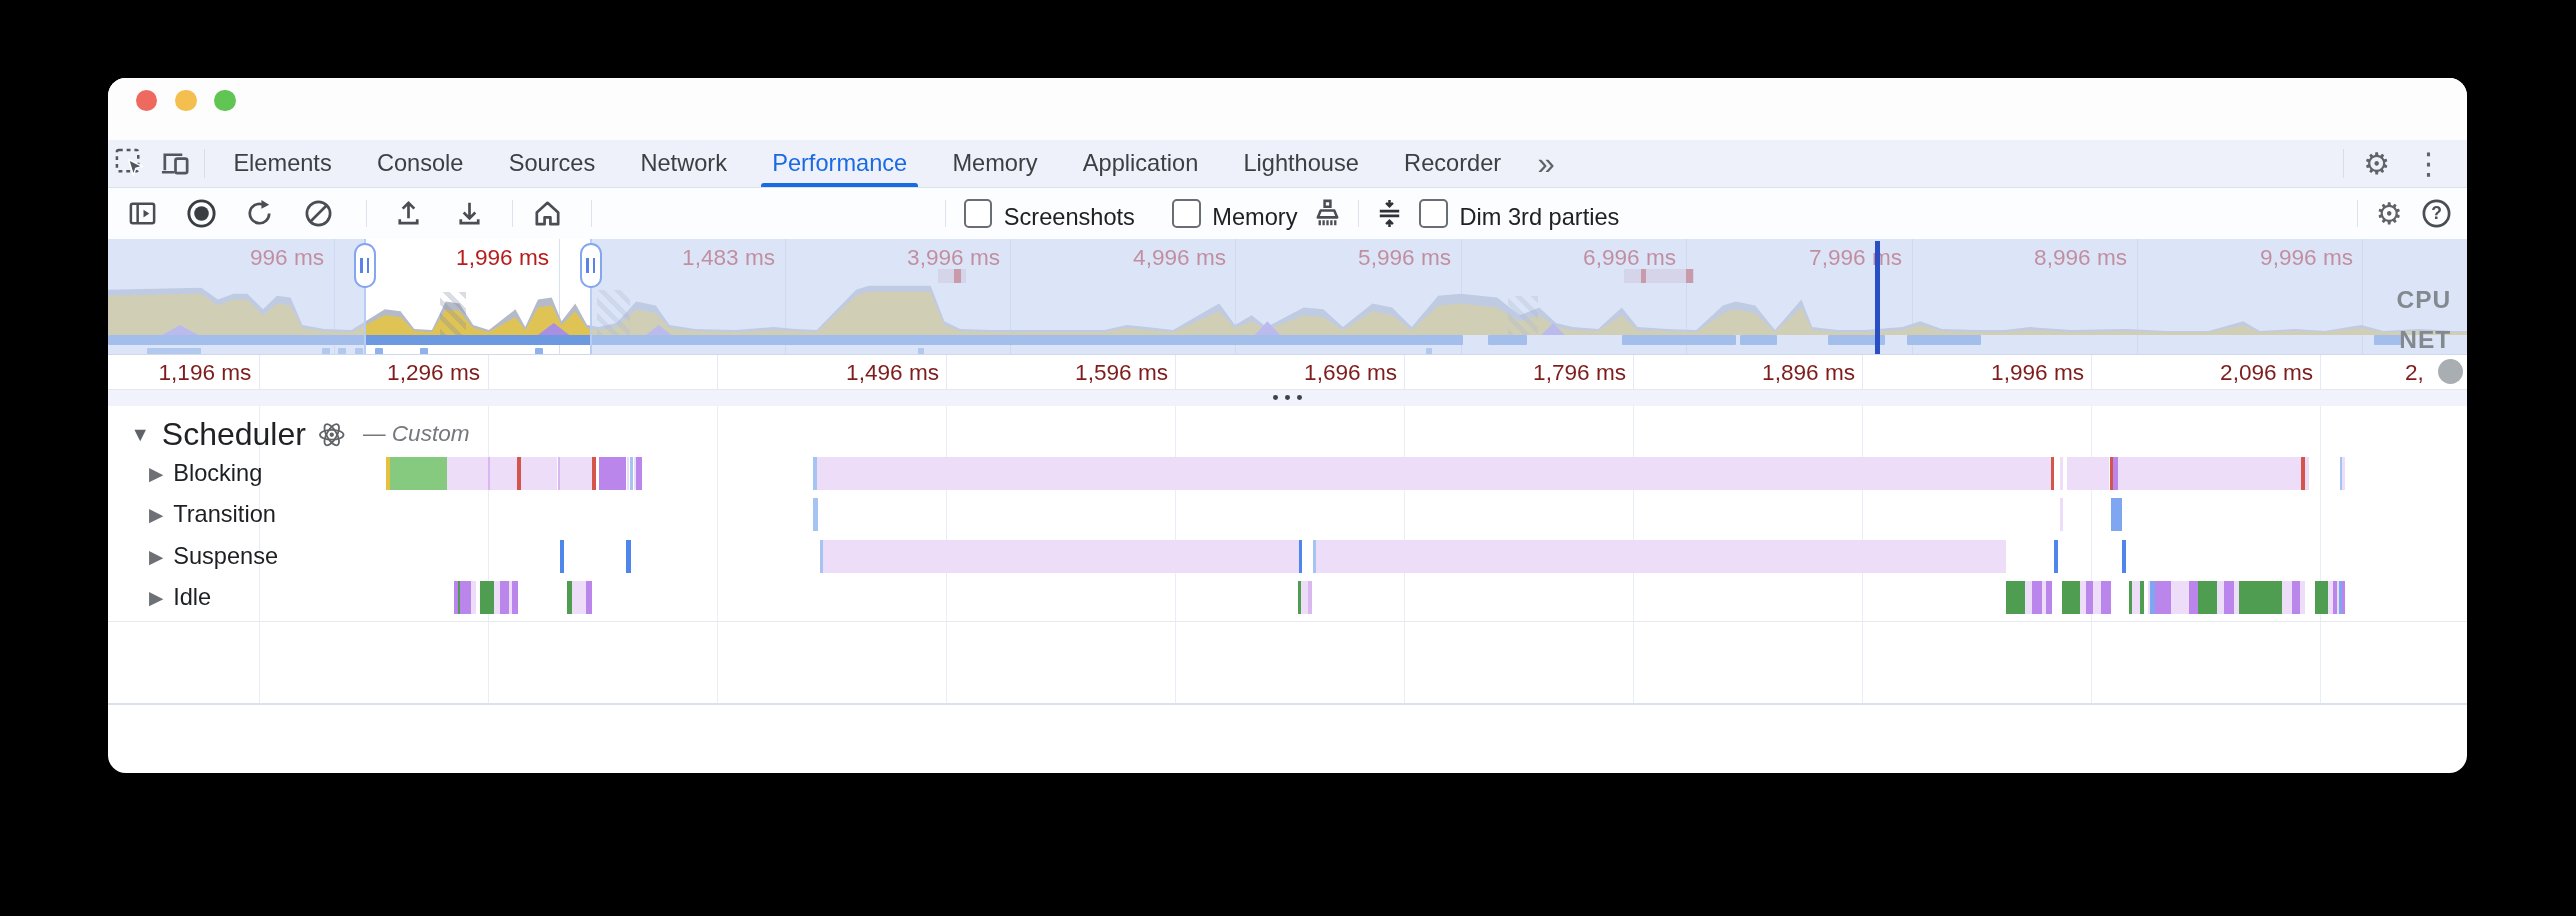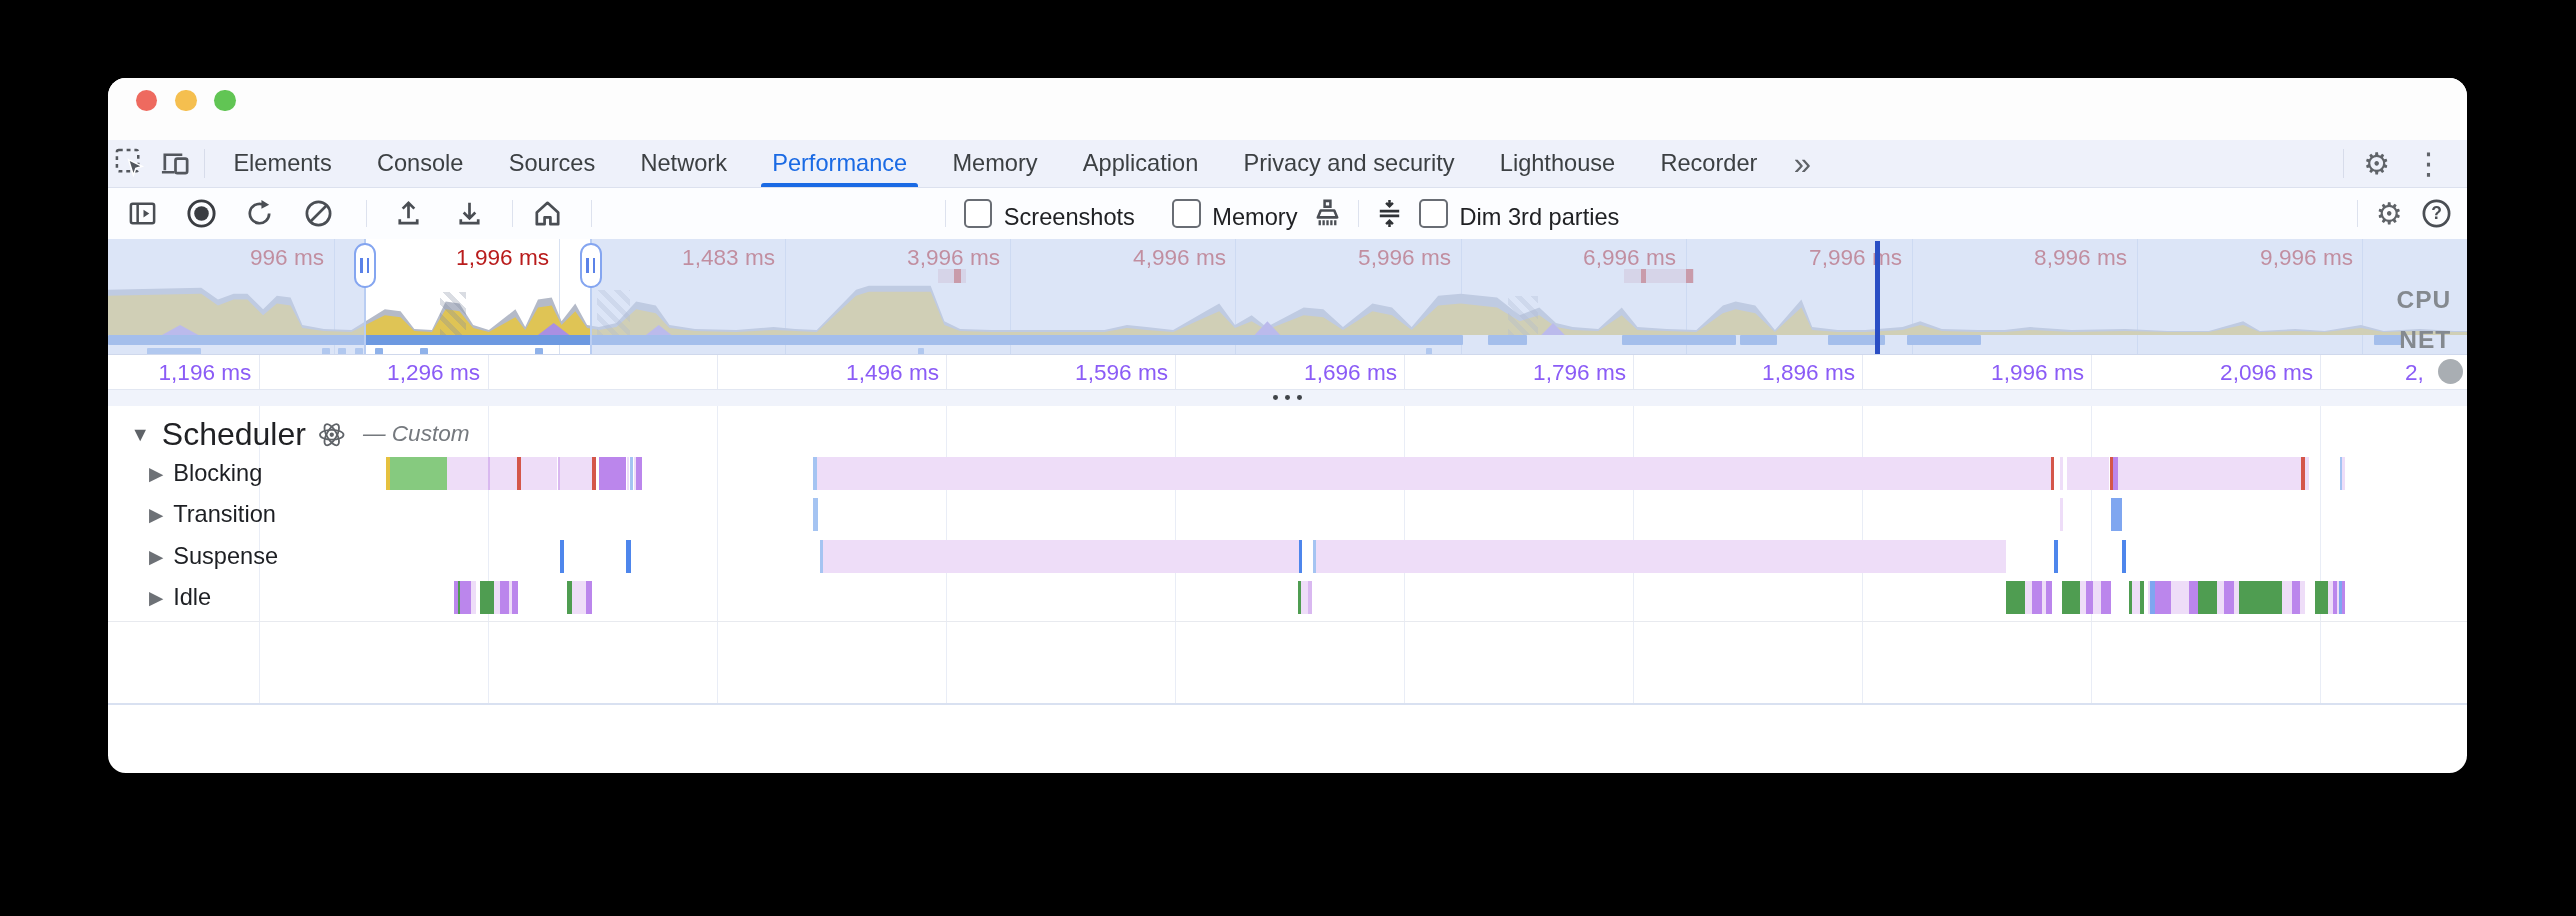--- a/index.html
+++ b/index.html
@@ -39,21 +39,21 @@
   .handle i{display:block;width:2.5px;height:15.7px;background:#5b82e8;}
   .marker{position:absolute;top:29.5px;height:14.7px;background:#eed3d8;}
   .marker i{position:absolute;top:0;bottom:0;background:#cc3d35;}
   .netseg{position:absolute;top:0;height:9.8px;background:#6d99e0;border-radius:1px;}
   .netmark{position:absolute;top:12.8px;height:6.9px;background:#8fb2ea;border-radius:1px;}
   .hatch{position:absolute;background:repeating-linear-gradient(45deg,rgba(130,140,160,.30) 0 4.9px,rgba(130,140,160,0) 4.9px 10.8px);}
   .sidelabel{position:absolute;right:15.7px;font-size:24.5px;font-weight:bold;color:#84898f;letter-spacing:1px;}
   
   #ruler{position:absolute;left:0;top:276px;width:100%;height:35px;background:#fff;border-top:1px solid #cfd8ec;}
   .rtick{position:absolute;top:0;bottom:0;width:1px;background:#e6eaf4;}
-  .rlabel{position:absolute;top:4.9px;width:167px;text-align:right;font-size:22.6px;color:#8b5cf6;}
+  .rlabel{position:absolute;top:4.9px;width:167px;text-align:right;font-size:22.6px;color:#7f1d1d;}
   #scrolldot{position:absolute;right:3.9px;top:3.9px;width:25.5px;height:25.5px;border-radius:50%;background:#9aa0a6;opacity:.85;}
   
   #strip{position:absolute;left:0;top:311px;width:100%;height:15.7px;background:#f0f3fb;border-top:1px solid #e2e7f2;border-bottom:1px solid #e2e7f2;
     display:flex;align-items:center;justify-content:center;gap:6.9px;}
   #strip b{width:4.9px;height:4.9px;border-radius:50%;background:#3f4348;}
   
   #trackarea{position:absolute;left:0;top:328px;width:100%;height:297px;background:#fff;overflow:hidden;}
   .tgrid{position:absolute;top:0;bottom:0;width:1px;background:#e9edf6;}
   #trkheader{position:absolute;left:22.6px;top:13.7px;height:29.5px;display:flex;align-items:center;gap:11.8px;}
   #trkheader .tri{font-size:19.6px;color:#5f6368;}
@@ -94,21 +94,20 @@
     </div>
     <div class="vdiv"></div>
     <div id="tabs">
         <div class="tab">Elements</div>
         <div class="tab">Console</div>
         <div class="tab">Sources</div>
         <div class="tab">Network</div>
         <div class="tab active">Performance<span class="u"></span></div>
         <div class="tab">Memory</div>
         <div class="tab">Application</div>
-        <div class="tab">Privacy and security</div>
         <div class="tab">Lighthouse</div>
         <div class="tab">Recorder</div>
       </div>
     <div class="tab glyph" style="font-size:31px;padding:0 13.7px;">»</div>
     <div id="tabbar-right">
       <div class="vdiv"></div>
       <div class="tab glyph" style="font-size:30px;padding:0 13.7px;">⚙</div>
       <div class="tab glyph" style="font-size:30px;padding:0 9.8px;">⋮</div>
     </div>
   </div>

